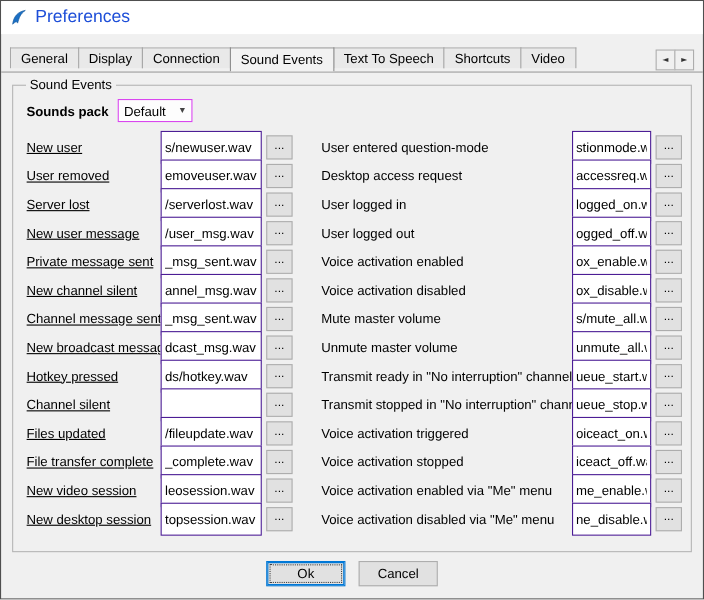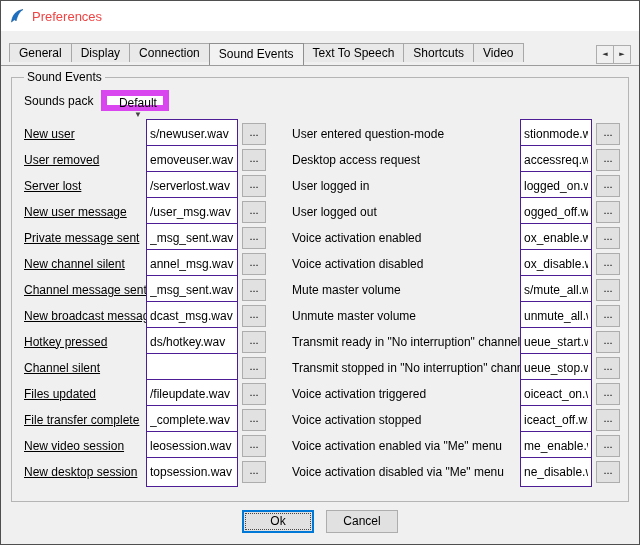--- a/index.html
+++ b/index.html
@@ -12,21 +12,21 @@
     font-size:12px; color:#000;
     display:flex; flex-direction:column;
     position:relative; overflow:hidden;
   }
   .titlebar {
     height:30px; background:#ffffff;
     display:flex; align-items:center;
     padding-left:8px; flex:none;
   }
   .app-icon { width:16px; height:16px; margin-right:7px; display:inline-block; }
-  .title-text { font-size:13px; color:#ef4444; }
+  .title-text { font-size:16px; color:#1d4ed8; }
 
   .tab-area {
     margin-top:12px; padding:0 8px; position:relative;
     border-bottom:1px solid #9c9c9c; flex:none;
   }
   .tabs {
     display:flex; align-items:flex-start;
     height:22px; overflow:hidden; margin-right:38px;
   }
   .tab {
@@ -49,25 +49,25 @@
   }
 
   .page { flex:1; display:flex; flex-direction:column; padding:4px 10px 0; }
   fieldset.groupbox {
     flex:1; border:1px solid #b5b5b5; margin:0; padding:2px 8px 4px 12px;
     min-width:0;
   }
   legend { font-size:12px; padding:0 3px; }
 
   .sounds-pack-row { display:flex; align-items:center; margin:4px 0 12px; }
-  .sounds-pack-row .sp-label { margin-right:8px; }
+  .sounds-pack-row .sp-label { margin-right:8px;font-weight:bold; }
   .select {
     display:inline-flex; align-items:center; justify-content:space-between;
-    width:68px; height:21px; border:6px solid #d946ef; background:#fdfdfd;
-    padding-left:5px; cursor:default;flex-direction:column;
+    width:68px; height:21px; border:1px solid #d946ef; background:#fdfdfd;
+    padding-left:5px; cursor:default;
   }
   .select .arrow { width:16px; text-align:center; font-size:8px; color:#444; }
 
   .columns { display:flex; }
   .col { display:flex; flex-direction:column; }
   .col.left  { width:246px; margin-right:16px; flex:none; }
   .col.right { flex:1; min-width:0;align-items:flex-end; }
 
   .row { display:flex; align-items:center; height:21px; margin-bottom:5px; flex:none; }
   .row .lbl { flex:none; white-space:nowrap; overflow:hidden; }

